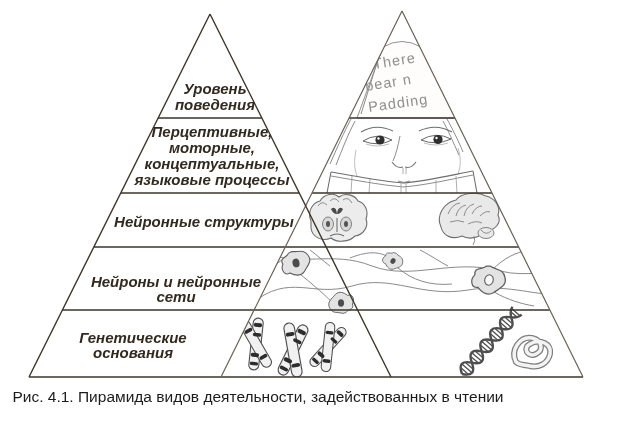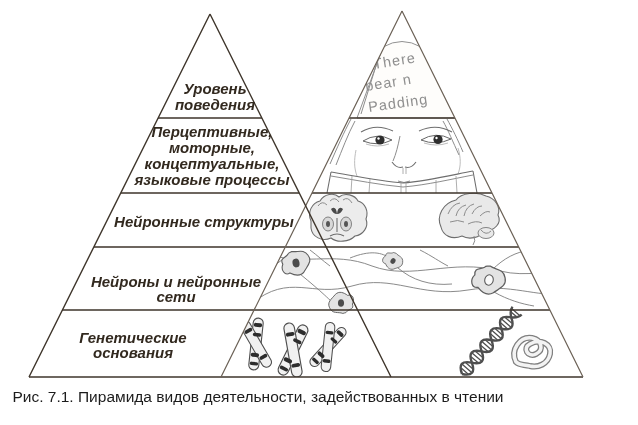--- a/index.html
+++ b/index.html
@@ -181,14 +181,14 @@
     <text class="lvl" x="204" y="227">Нейронные структуры</text>
 
     <text class="lvl" x="176" y="287">Нейроны и нейронные</text>
     <text class="lvl" x="176" y="302">сети</text>
 
     <text class="lvl" x="133" y="343">Генетические</text>
     <text class="lvl" x="133" y="358">основания</text>
   </g>
 </svg>
 
-<div id="caption">Рис. 7.1. Пирамида видов деятельности, задействованных в чтении</div>
+<div id="caption">Рис. 4.1. Пирамида видов деятельности, задействованных в чтении</div>
 </div>
 
 </body></html>

